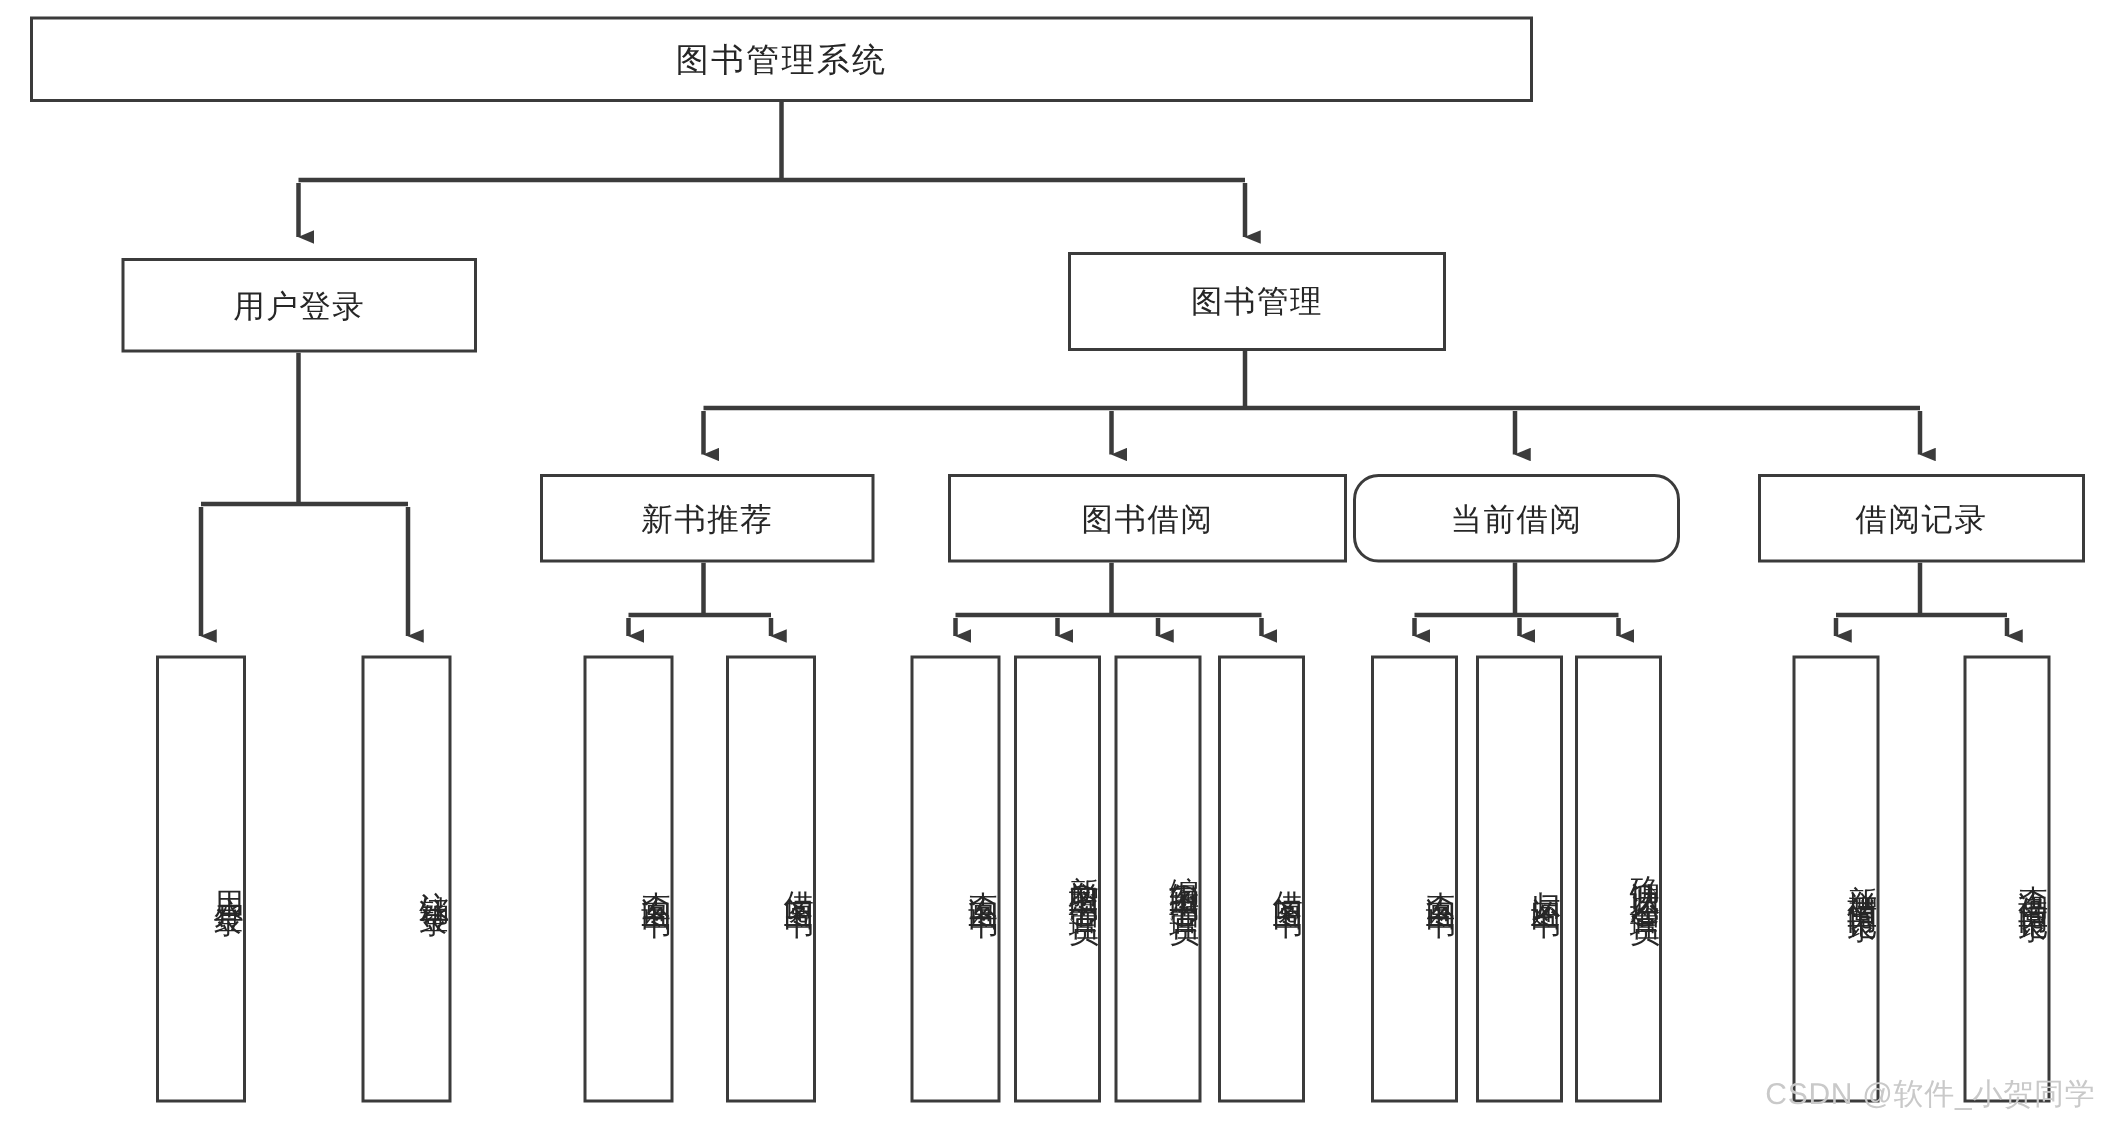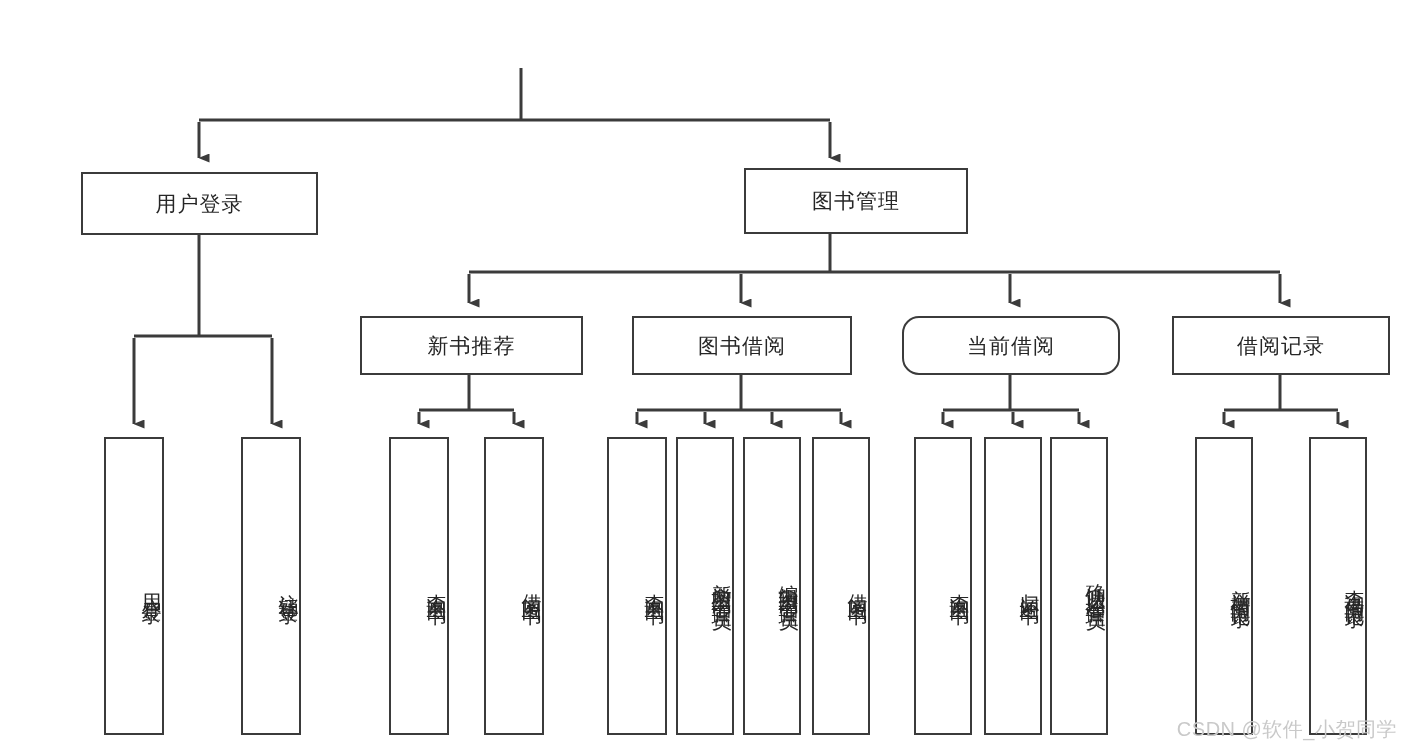--- a/index.html
+++ b/index.html
@@ -65,26 +65,27 @@
       <path d="M1013,412 L1013,424" marker-end="url(#ah)"></path>
       <path d="M1079,412 L1079,424" marker-end="url(#ah)"></path>
 
       <path d="M1280,375 L1280,410"></path>
       <path d="M1224,410 L1338,410"></path>
       <path d="M1224,412 L1224,424" marker-end="url(#ah)"></path>
       <path d="M1338,412 L1338,424" marker-end="url(#ah)"></path>
     </g>
   </svg>
 
+  <div class="node title" style="left:20px;top:11px;width:1002px;height:57px;">图书管理系统</div>
 
   <div class="node h" style="left:81px;top:172px;width:237px;height:63px;">用户登录</div>
-  <div class="node h" style="left:712px;top:168px;width:224px;height:66px;margin-left:32px;">图书管理</div>
+  <div class="node h" style="left:712px;top:168px;width:252px;height:66px;">图书管理</div>
 
   <div class="node h" style="left:360px;top:316px;width:223px;height:59px;">新书推荐</div>
-  <div class="node h" style="left:632px;top:316px;width:220px;height:59px;">图书借阅</div>
+  <div class="node h" style="left:632px;top:316px;width:266px;height:59px;">图书借阅</div>
   <div class="node h" style="left:902px;top:316px;width:218px;height:59px;border-radius:17px;">当前借阅</div>
   <div class="node h" style="left:1172px;top:316px;width:218px;height:59px;">借阅记录</div>
 
   <div class="node v" style="left:104px;top:437px;width:60px;height:298px;">用户登录</div>
   <div class="node v" style="left:241px;top:437px;width:60px;height:298px;">注销登录</div>
 
   <div class="node v" style="left:389px;top:437px;width:60px;height:298px;">查询图书</div>
   <div class="node v" style="left:484px;top:437px;width:60px;height:298px;">借阅图书</div>
 
   <div class="node v" style="left:607px;top:437px;width:60px;height:298px;">查询图书</div>

